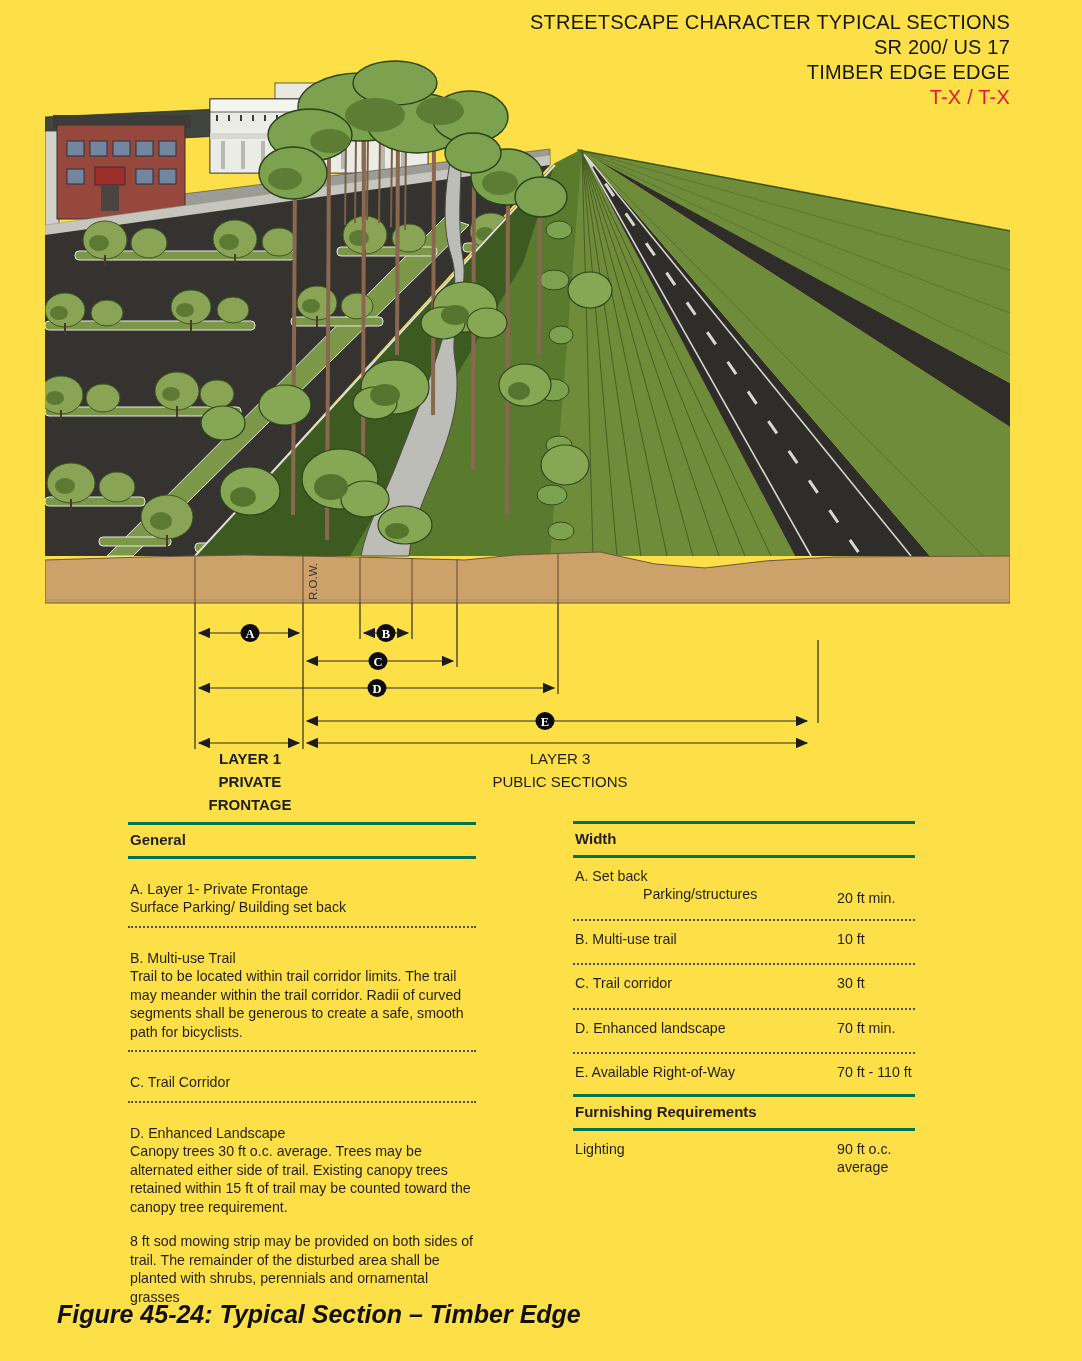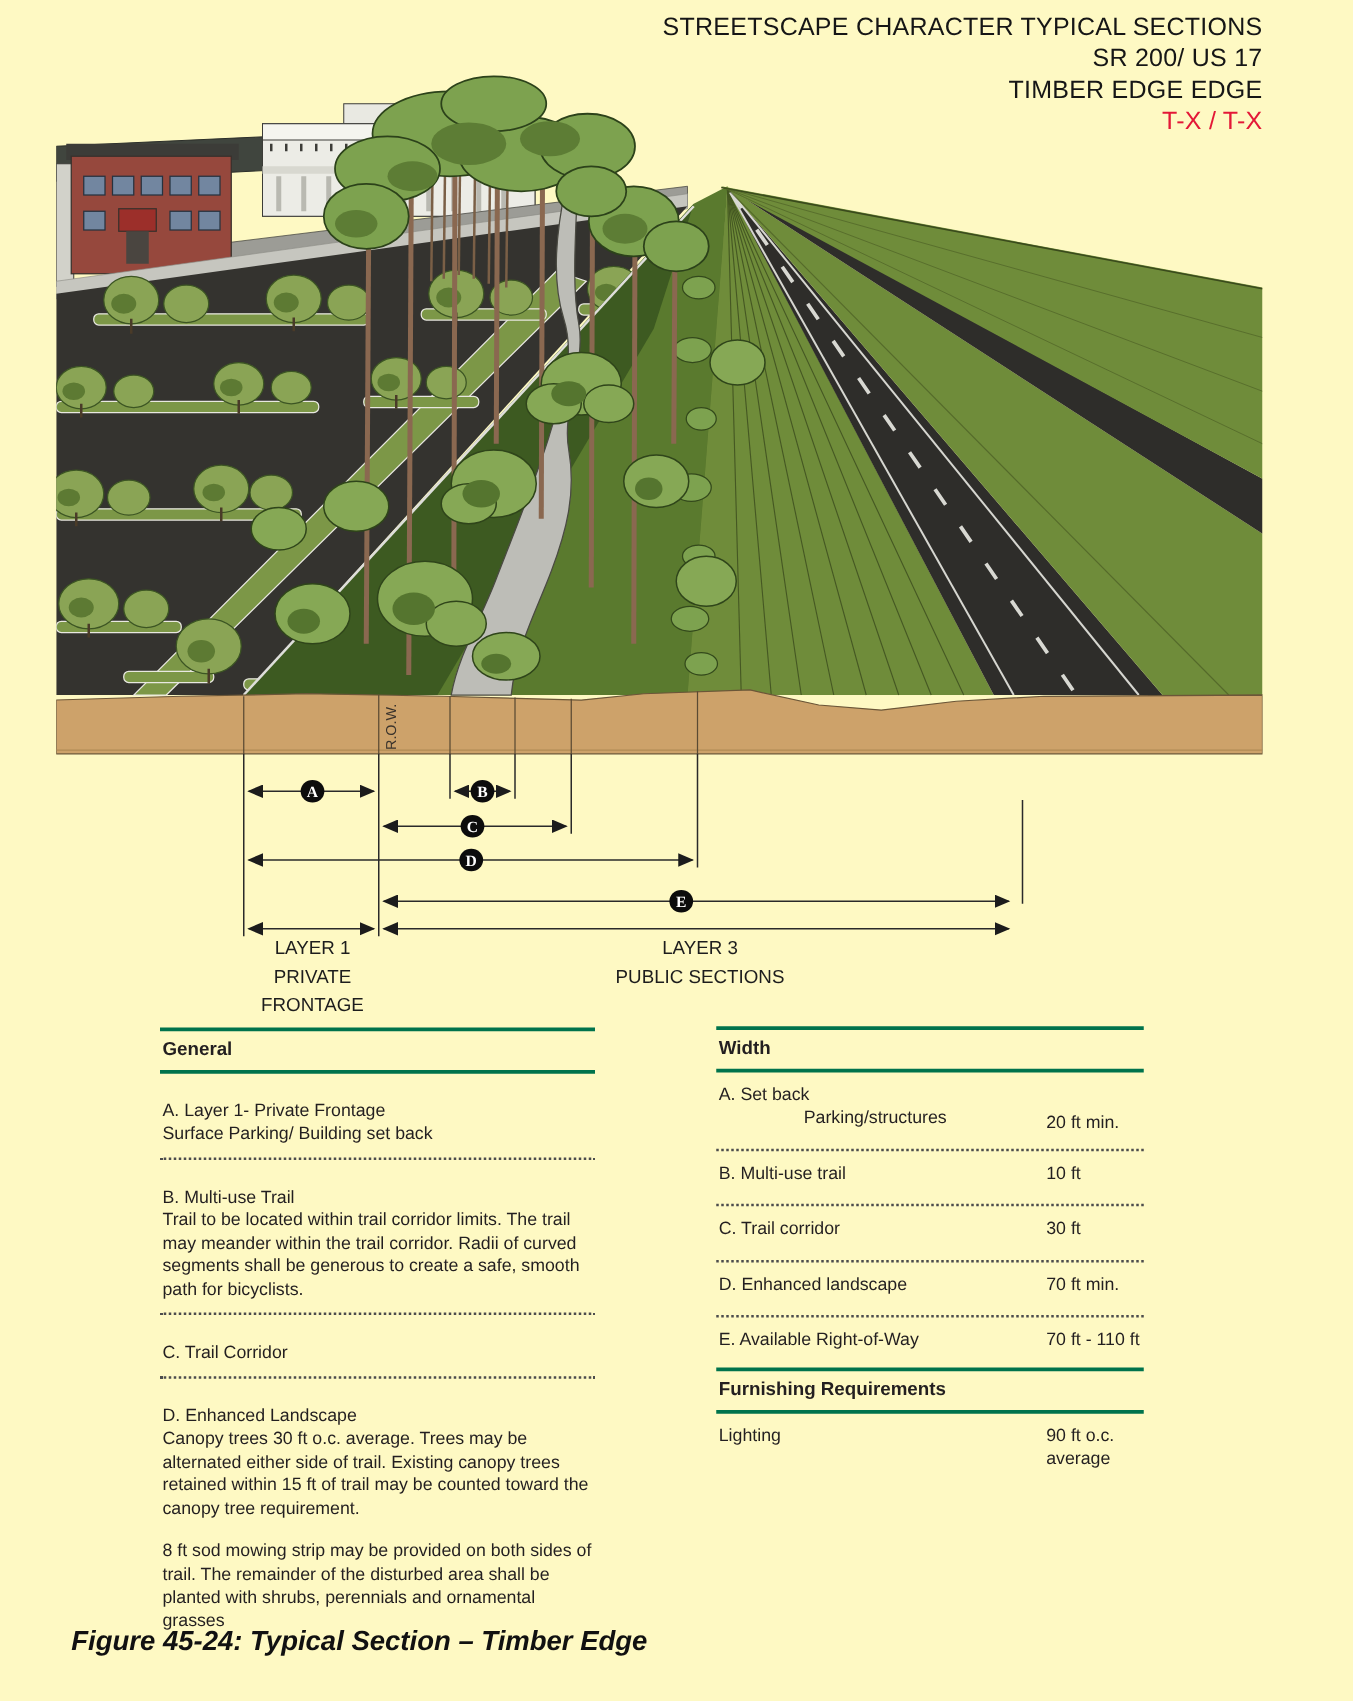--- a/index.html
+++ b/index.html
@@ -1,46 +1,46 @@
 <!DOCTYPE html>
 <html><head>
 <meta charset="utf-8">
 <style>
   html,body{margin:0;padding:0;background:#ffffff;}
   #page{
-    position:relative; width:1082px; height:1361px; background:#fef9c3;
+    position:relative; width:1082px; height:1361px; background:#fde047;
     font-family:"Liberation Sans", sans-serif; color:#231f20; overflow:hidden;
   }
   
   #title-block{position:absolute; top:10px; right:72px; text-align:right;
     font-size:20px; line-height:25px; color:#161616; letter-spacing:.2px;}
   #title-block .code{font-weight:400;}
   
   #scene{position:absolute; left:45px; top:55px;}
   
   .layer-label{position:absolute; text-align:center; font-size:15px; line-height:23px; color:#1d1d1d;}
-  #layer1{left:150px; top:747px; width:200px;}
+  #layer1{left:150px; top:747px; width:200px;font-weight:bold;}
   #layer3{left:392px; top:747px; width:336px;}
   
   .col{position:absolute; font-size:14.2px; line-height:18.5px; color:#231f20;}
   #col-general{left:128px; top:822px; width:348px;}
   #col-width{left:573px; top:821px; width:342px;}
   #col-furnishing{left:573px; top:1094px; width:342px;}
   .rule{border-top:3px solid #00734c; height:0; margin:0;}
   .col h3{font-size:15px; font-weight:700; margin:6px 0 6px 2px; color:#231f20;}
   .item-title{margin:21px 0 0 2px;}
   .item-body{margin:0 0 0 2px; white-space:pre-line;}
   .dotsep{border-top:2px dotted #4c4c4c; height:0; margin:9px 0 0 0;}
   .wrow{position:relative; padding:9px 0 6px 2px;}
   .wrow .val{position:absolute; left:264px; top:9px;}
   .wrow .sub{display:block; padding-left:68px;}
   .wrow.tworow .val{top:31px;}
   .note{margin:16px 0 0 2px; white-space:pre-line;}
   
-  #caption{position:absolute; left:57px; top:1300px; font-size:22px;
+  #caption{position:absolute; left:57px; top:1300px; font-size:25px;
     font-weight:bold; font-style:italic; color:#111;}
   .red{color:#e31837;}
 </style>
 </head>
 <body>
 
 <div id="page">
 
   <div id="title-block">
     <div>STREETSCAPE CHARACTER TYPICAL SECTIONS</div>

